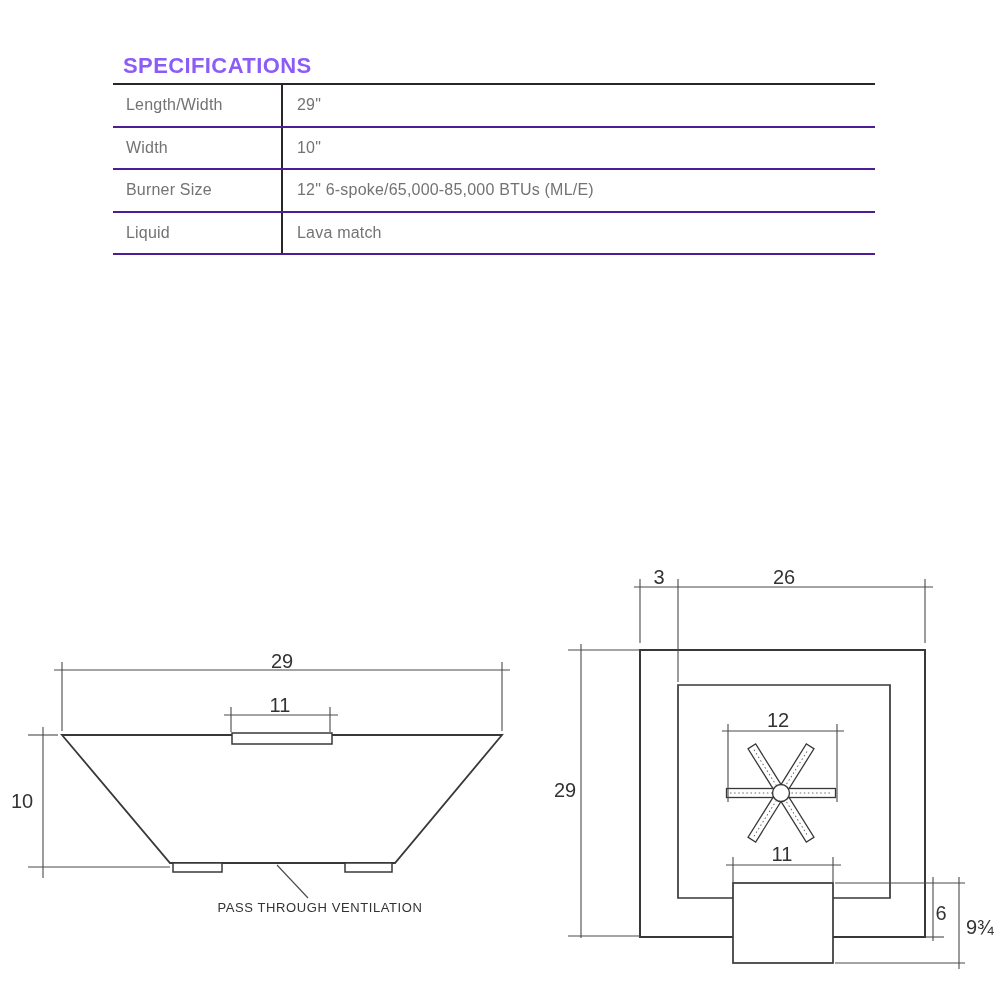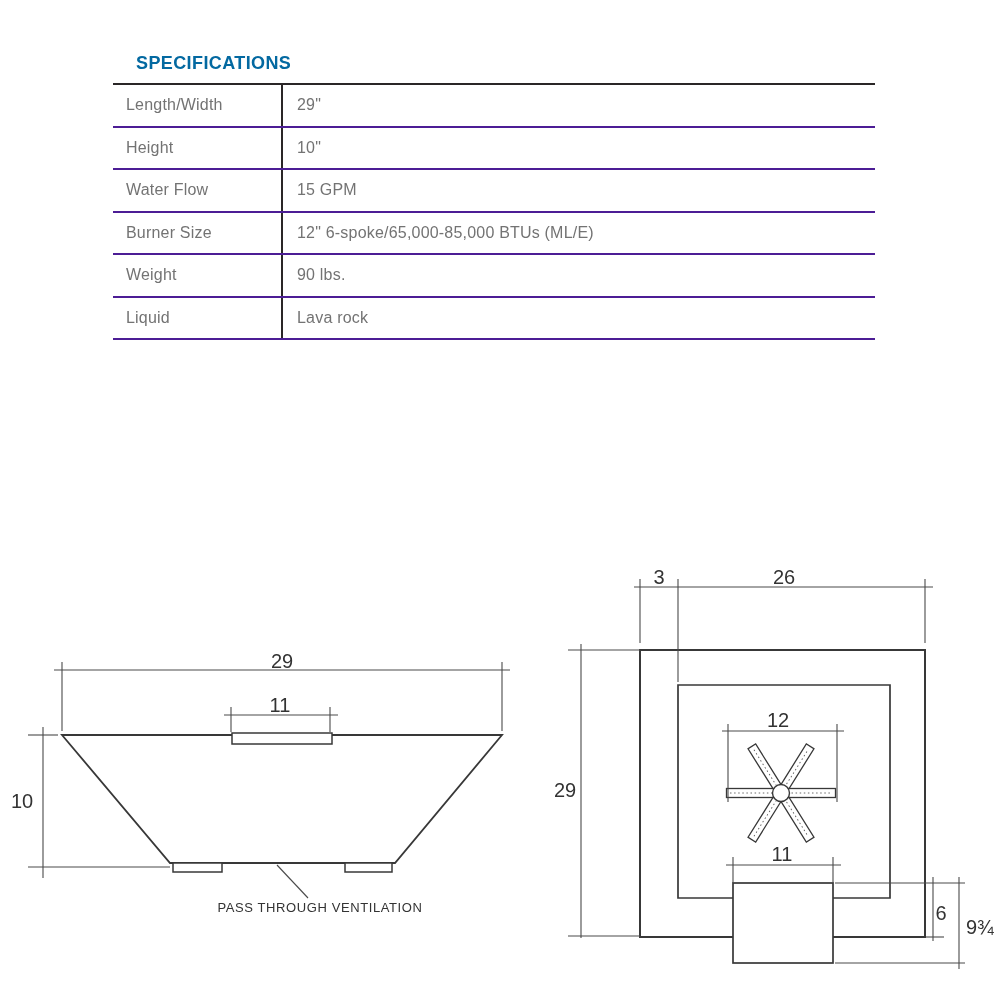--- a/index.html
+++ b/index.html
@@ -1,22 +1,22 @@
 <!DOCTYPE html>
 <html><head>
 <meta charset="utf-8">
 <style>
   html,body{margin:0;padding:0;}
   body{
     width:1000px;height:1000px;background:#ffffff;position:relative;
     font-family:"Liberation Sans", sans-serif;color:#3a3a3a;overflow:hidden;
   }
   .title{
-    position:absolute;left:136px;top:53px;margin:0;
-    font-size:18px;font-weight:bold;letter-spacing:.4px;color:#0369a1;
+    position:absolute;left:123px;top:53px;margin:0;
+    font-size:22px;font-weight:bold;letter-spacing:.4px;color:#8b5cf6;
   }
   table.spec{
     position:absolute;left:113px;top:83px;width:762px;
     border-collapse:collapse;table-layout:fixed;
     border-top:2px solid #2a2627;
   }
   table.spec td{
     height:40.5px;border-bottom:2px solid #4c1d95;
     font-size:16px;letter-spacing:.2px;color:#737373;vertical-align:middle;
     white-space:nowrap;overflow:hidden;
@@ -36,38 +36,30 @@
 
 <h1 class="title">SPECIFICATIONS</h1>
 
 <table class="spec">
   <tbody>
     <tr>
       <td class="lbl">Length/Width</td>
       <td class="val">29"</td>
     </tr>
     <tr>
-      <td class="lbl">Height</td>
+      <td class="lbl">Width</td>
       <td class="val">10"</td>
-    </tr>
-    <tr>
-      <td class="lbl">Water Flow</td>
-      <td class="val">15 GPM</td>
     </tr>
     <tr>
       <td class="lbl">Burner Size</td>
       <td class="val">12" 6-spoke/65,000-85,000 BTUs (ML/E)</td>
     </tr>
     <tr>
-      <td class="lbl">Weight</td>
-      <td class="val">90 lbs.</td>
-    </tr>
-    <tr>
       <td class="lbl">Liquid</td>
-      <td class="val">Lava rock</td>
+      <td class="val">Lava match</td>
     </tr>
   </tbody>
 </table>
 
 <svg class="drawing" width="1000" height="460" viewBox="0 0 1000 460">
 
   <g>
 
     <line class="dim" x1="54" y1="130" x2="510" y2="130"></line>
     <line class="dim" x1="62" y1="122" x2="62" y2="191"></line>

